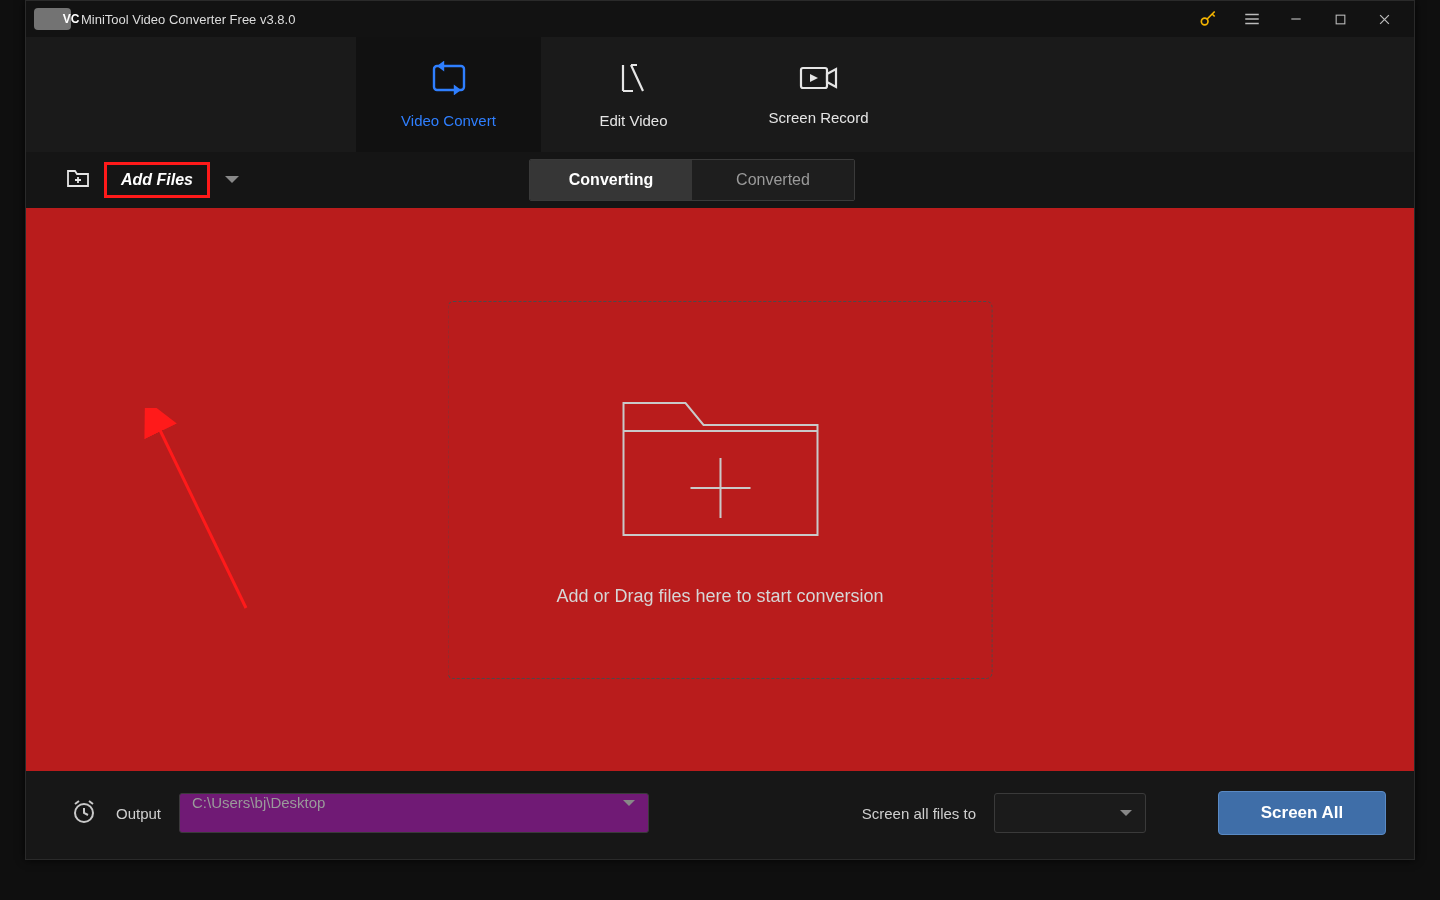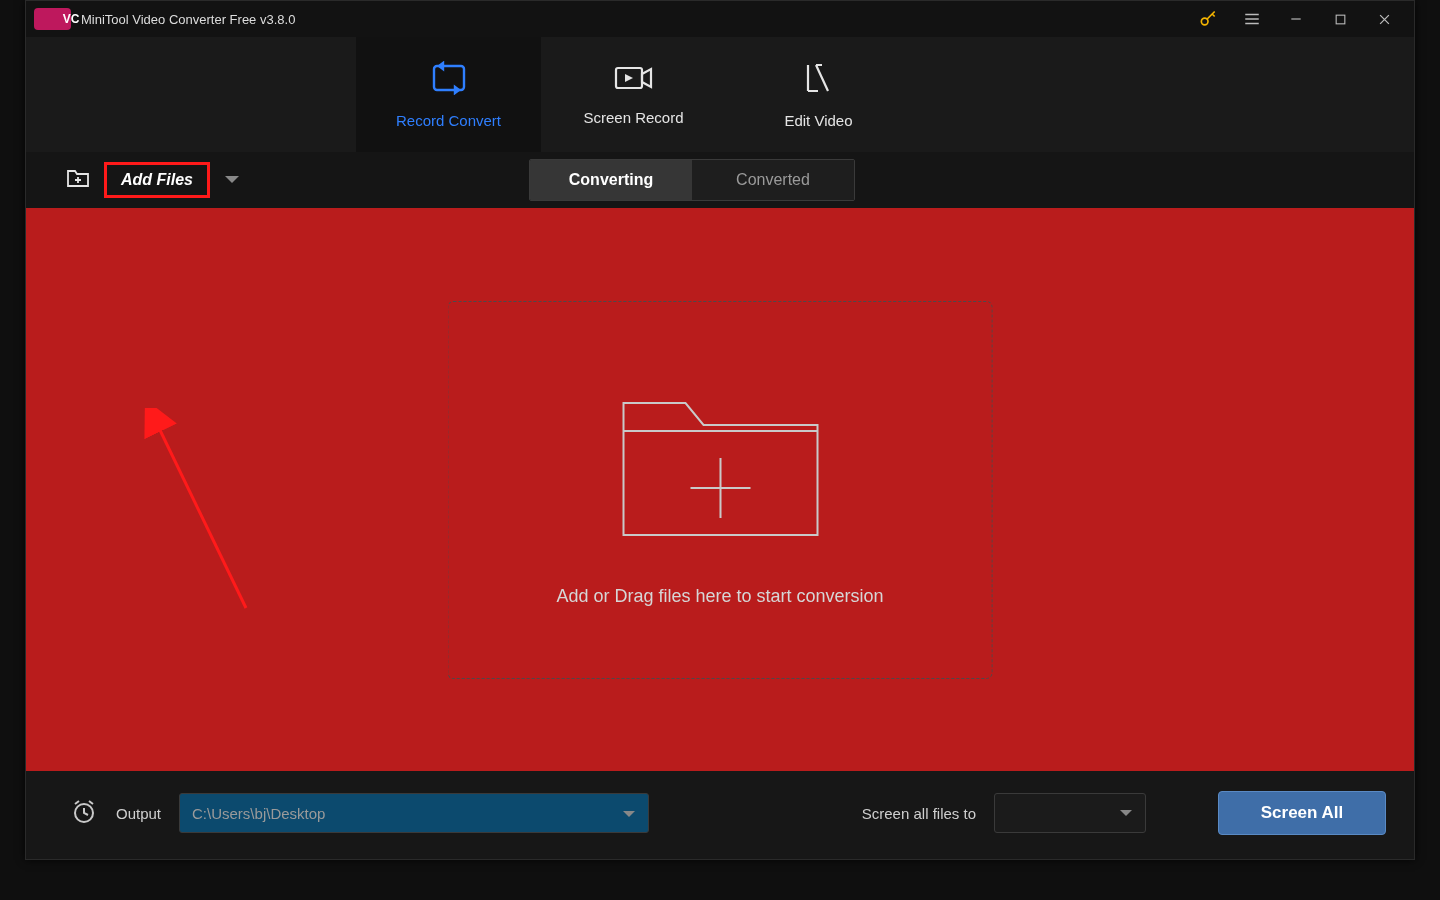--- a/index.html
+++ b/index.html
@@ -18,21 +18,21 @@
   
   .titlebar {
     height: 36px;
     display: flex;
     align-items: center;
     padding: 0 8px;
     background: #121212;
   }
   .app-logo {
     width: 20px; height: 22px;
-    background: #be185d;
+    background: #737373;
     border-radius: 4px;
     display: flex; align-items: center; justify-content: center;
     color: #fff; font-weight: 700; font-size: 12px;
     margin-right: 10px;
     padding-left: 37px;
   }
   .app-title { color: #ddd; font-size: 13px; flex: 0 0 auto; }
   .titlebar-spacer { flex: 1; }
   .titlebar-btn {
     width: 44px; height: 36px;
@@ -131,24 +131,24 @@
   .footer {
     height: 88px;
     background: #171717;
     display: flex;
     align-items: center;
     padding: 0 28px 4px 44px;
     gap: 18px;
   }
   .footer-label { color: #cfcfcf; font-size: 15px; }
   .output-select {
-    display: flex; align-items: center;
+    display: flex; align-items: flex-start;
     width: 470px; height: 40px;
     border: 1px solid #3a3a3a; border-radius: 3px;
-    background: #0c4a6e;
+    background: #701a75;
     padding: 0 12px;
     color: #9a9a9a; font-size: 15px;
     cursor: pointer;
   }
   .output-select .sel-text { flex: 1; }
   .format-select {
     display: flex; align-items: center;
     width: 152px; height: 40px;
     border: 1px solid #3a3a3a; border-radius: 3px;
     background: #1b1b1b;
@@ -210,42 +210,42 @@
   <div class="main-tabs">
     <div class="main-tabs-lead"></div>
 
     <div class="main-tab active">
       <span class="tab-icon">
         <svg width="40" height="34" viewBox="0 0 40 34" stroke-width="2.4">
           <rect x="5" y="5" width="30" height="24" rx="3"></rect>
           <path d="M14 2v6l-4-3zM26 32v-6l4 3z"></path>
         </svg>
       </span>
-      <span>Record Convert</span>
-    </div>
-
+      <span>Video Convert</span>
+    </div>
+
+
+    <div class="main-tab">
+      <span class="tab-icon">
+        <svg width="34" height="34" viewBox="0 0 34 34" stroke-width="2.2">
+          <path d="M6 4v26M6 30h10M14 4l12 26M14 4h6"></path>
+        </svg>
+      </span>
+      <span>Edit Video</span>
+    </div>
 
     <div class="main-tab">
       <span class="tab-icon">
         <svg width="42" height="28" viewBox="0 0 42 28" stroke-width="2.2">
           <rect x="3" y="4" width="26" height="20" rx="2"></rect>
           <path d="M29 10l9-5v18l-9-5z"></path>
           <path d="M12 10l8 4-8 4z" fill="#e5e5e5" stroke="none"></path>
         </svg>
       </span>
       <span>Screen Record</span>
-    </div>
-
-    <div class="main-tab">
-      <span class="tab-icon">
-        <svg width="34" height="34" viewBox="0 0 34 34" stroke-width="2.2">
-          <path d="M6 4v26M6 30h10M14 4l12 26M14 4h6"></path>
-        </svg>
-      </span>
-      <span>Edit Video</span>
     </div>
   </div>
 
   <div class="subbar">
     <div class="add-group">
       <span class="add-folder-icon">
         <svg width="24" height="22" viewBox="0 0 24 22" stroke-width="1.8">
           <path d="M2 4h7l2 3h11v12H2z"></path>
           <path d="M12 10v6M9 13h6"></path>
         </svg>

